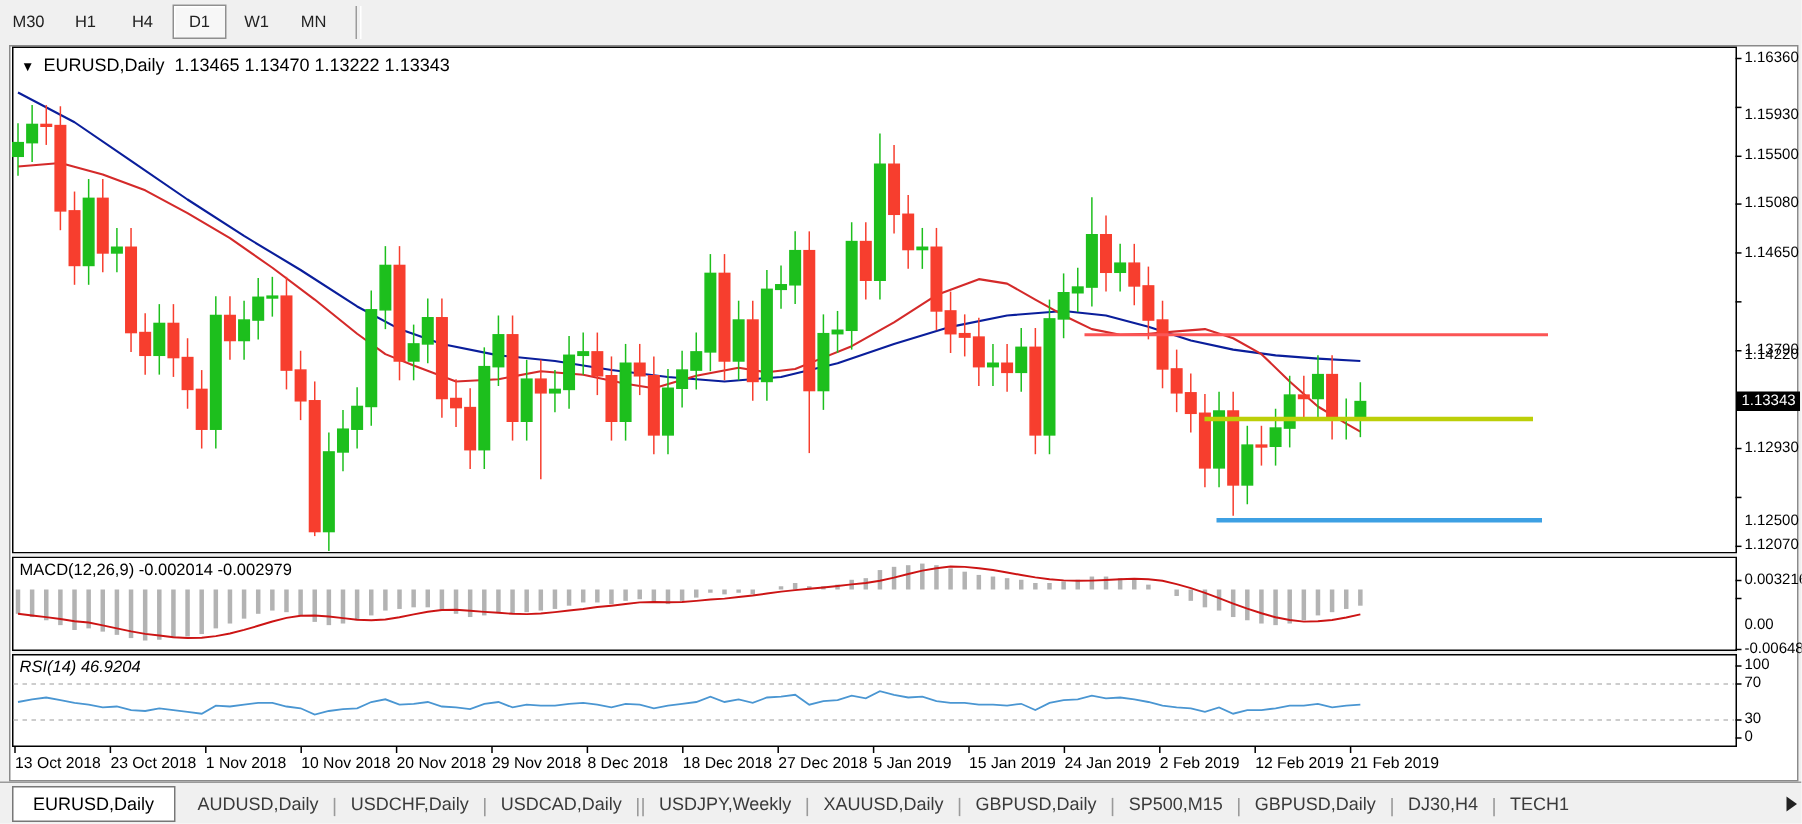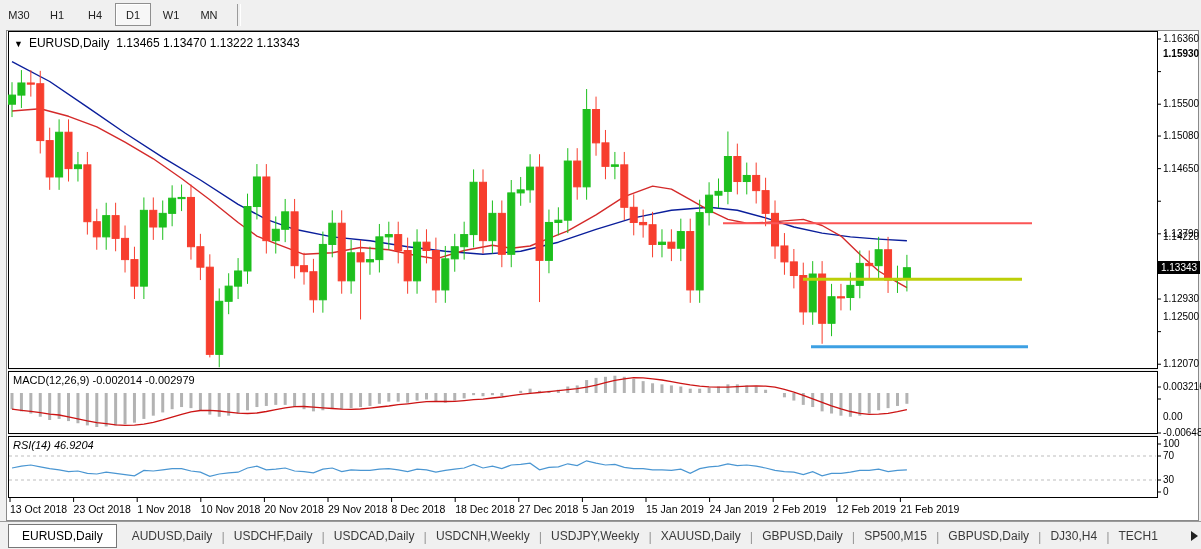--- a/index.html
+++ b/index.html
@@ -410,28 +410,28 @@
   <span class="dd">▼</span><span>EURUSD,Daily</span>&nbsp;&nbsp;<span>1.13465 1.13470 1.13222 1.13343</span>
 </div>
 
 <div class="ind-label" id="macd-label">MACD(12,26,9) -0.002014 -0.002979</div>
 <div class="ind-label" id="rsi-label">RSI(14) 46.9204</div>
 
 <div id="price-badge" style="top: 260.719px;">1.13343</div>
 
 <div id="axis-labels">
     <div class="ax-label price-label" style="left: 1163px; top: 33px;">1.16360</div>
-    <div class="ax-label price-label" style="left: 1163px; top: 48px; font-weight: bold;">1.15930</div>
+    <div class="ax-label price-label" style="left: 1163px; top: 71px;">1.15930</div>
     <div class="ax-label price-label" style="left: 1163px; top: 98.1966px;">1.15500</div>
     <div class="ax-label price-label" style="left: 1163px; top: 130.037px;">1.15080</div>
     <div class="ax-label price-label" style="left: 1163px; top: 162.635px;">1.14650</div>
     <div class="ax-label price-label" style="left: 1163px; top: 195.233px; margin-top: 36px;">1.14220</div>
     <div class="ax-label price-label" style="left: 1163px; top: 227.832px;">1.13790</div>
     <div class="ax-label price-label" style="left: 1163px; top: 293.028px;">1.12930</div>
-    <div class="ax-label price-label" style="left: 1163px; top: 311px; text-align: center;">1.12500</div>
+    <div class="ax-label price-label" style="left: 1163px; top: 342px; text-align: center;">1.12500</div>
     <div class="ax-label price-label" style="left: 1163px; top: 358.225px;">1.12070</div>
     <div class="ax-label " style="left: 1163px; top: 381px;">0.003216</div>
     <div class="ax-label " style="left: 1163px; top: 411px;">0.00</div>
     <div class="ax-label " style="left: 1163px; top: 427px;">-0.006485</div>
     <div class="ax-label " style="left: 1163px; top: 438px;">100</div>
     <div class="ax-label " style="left: 1163px; top: 450px;">70</div>
     <div class="ax-label " style="left: 1163px; top: 474px;">30</div>
     <div class="ax-label " style="left: 1163px; top: 486px;">0</div>
     <div class="date-label" style="left: 10px;">13 Oct 2018</div>
     <div class="date-label" style="left: 73.6px;">23 Oct 2018</div>
@@ -452,21 +452,20 @@
 
 <div id="tabbar-line"></div>
 <div id="tabbar">
     <div class="tab active">EURUSD,Daily</div>
     <div class="tab">AUDUSD,Daily</div>
     <span class="tab-sep">|</span>
     <div class="tab">USDCHF,Daily</div>
     <span class="tab-sep">|</span>
     <div class="tab">USDCAD,Daily</div>
     <span class="tab-sep">|</span>
-    <div class="tab">USDCNH,Weekly</div>
     <span class="tab-sep">|</span>
     <div class="tab">USDJPY,Weekly</div>
     <span class="tab-sep">|</span>
     <div class="tab">XAUUSD,Daily</div>
     <span class="tab-sep">|</span>
     <div class="tab">GBPUSD,Daily</div>
     <span class="tab-sep">|</span>
     <div class="tab">SP500,M15</div>
     <span class="tab-sep">|</span>
     <div class="tab">GBPUSD,Daily</div>

